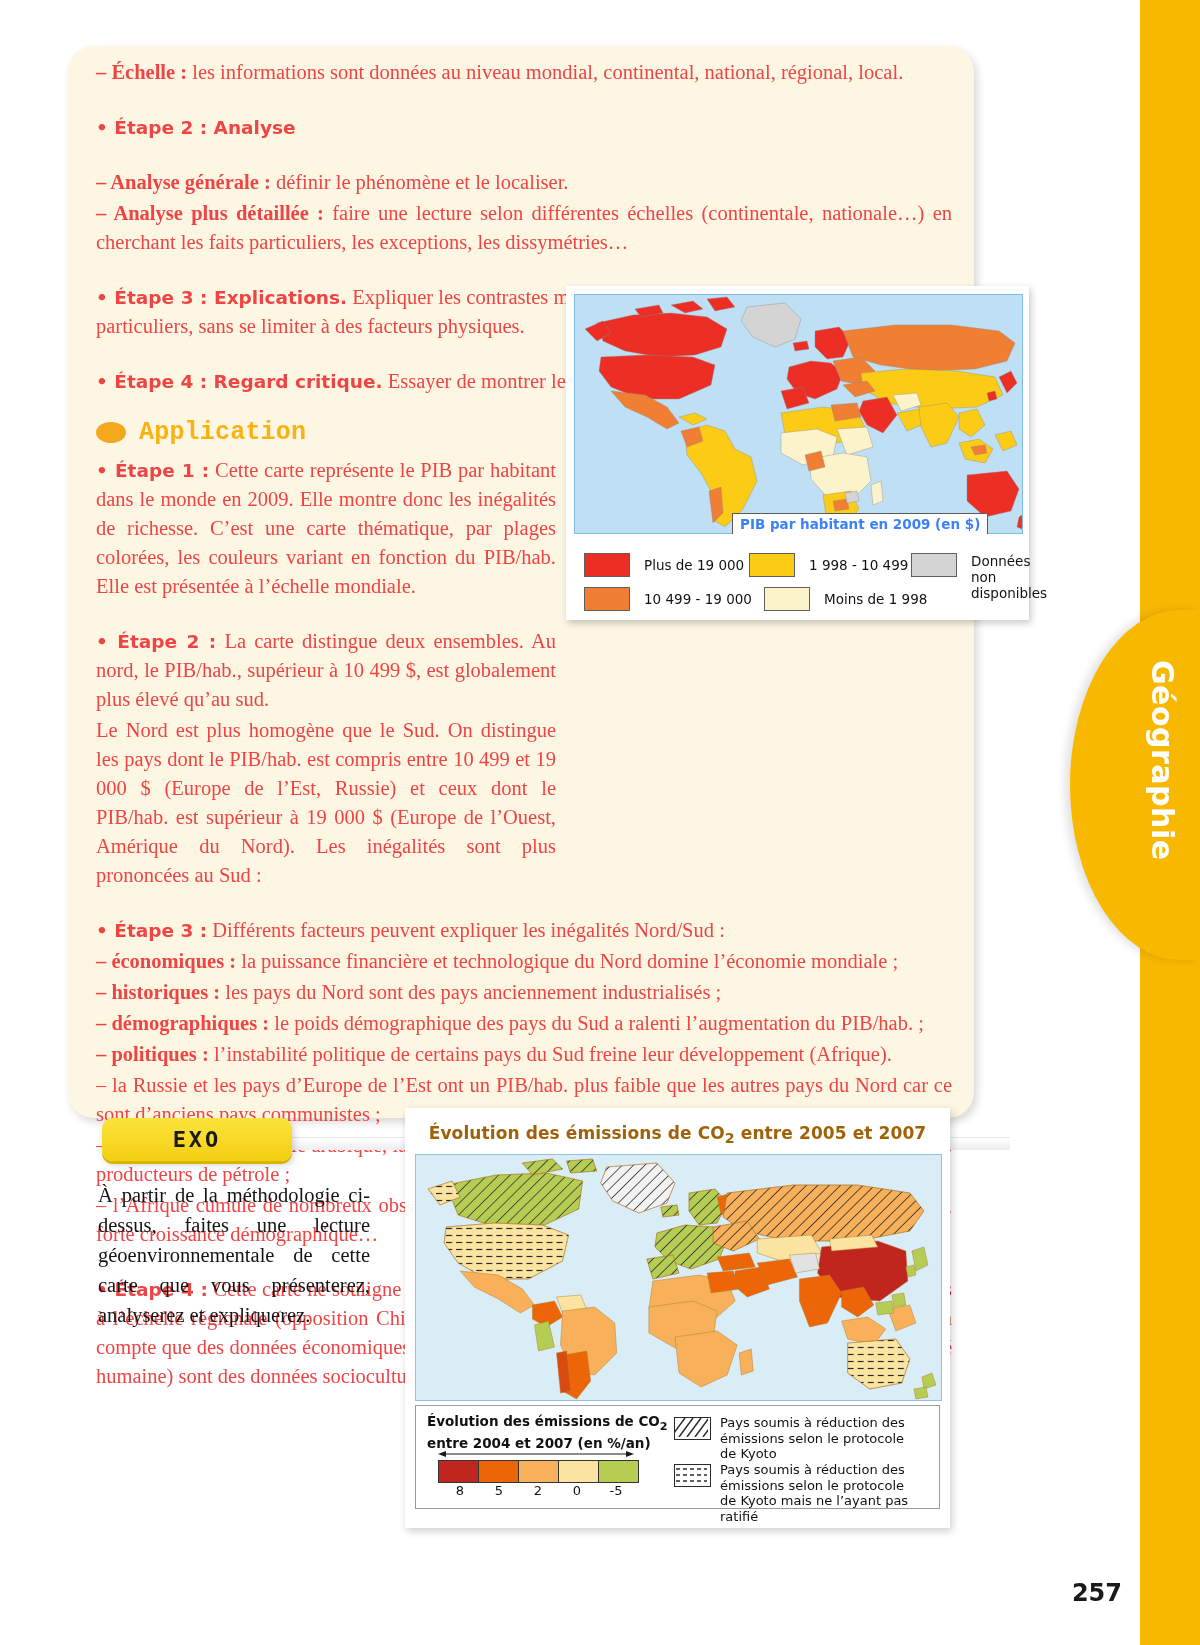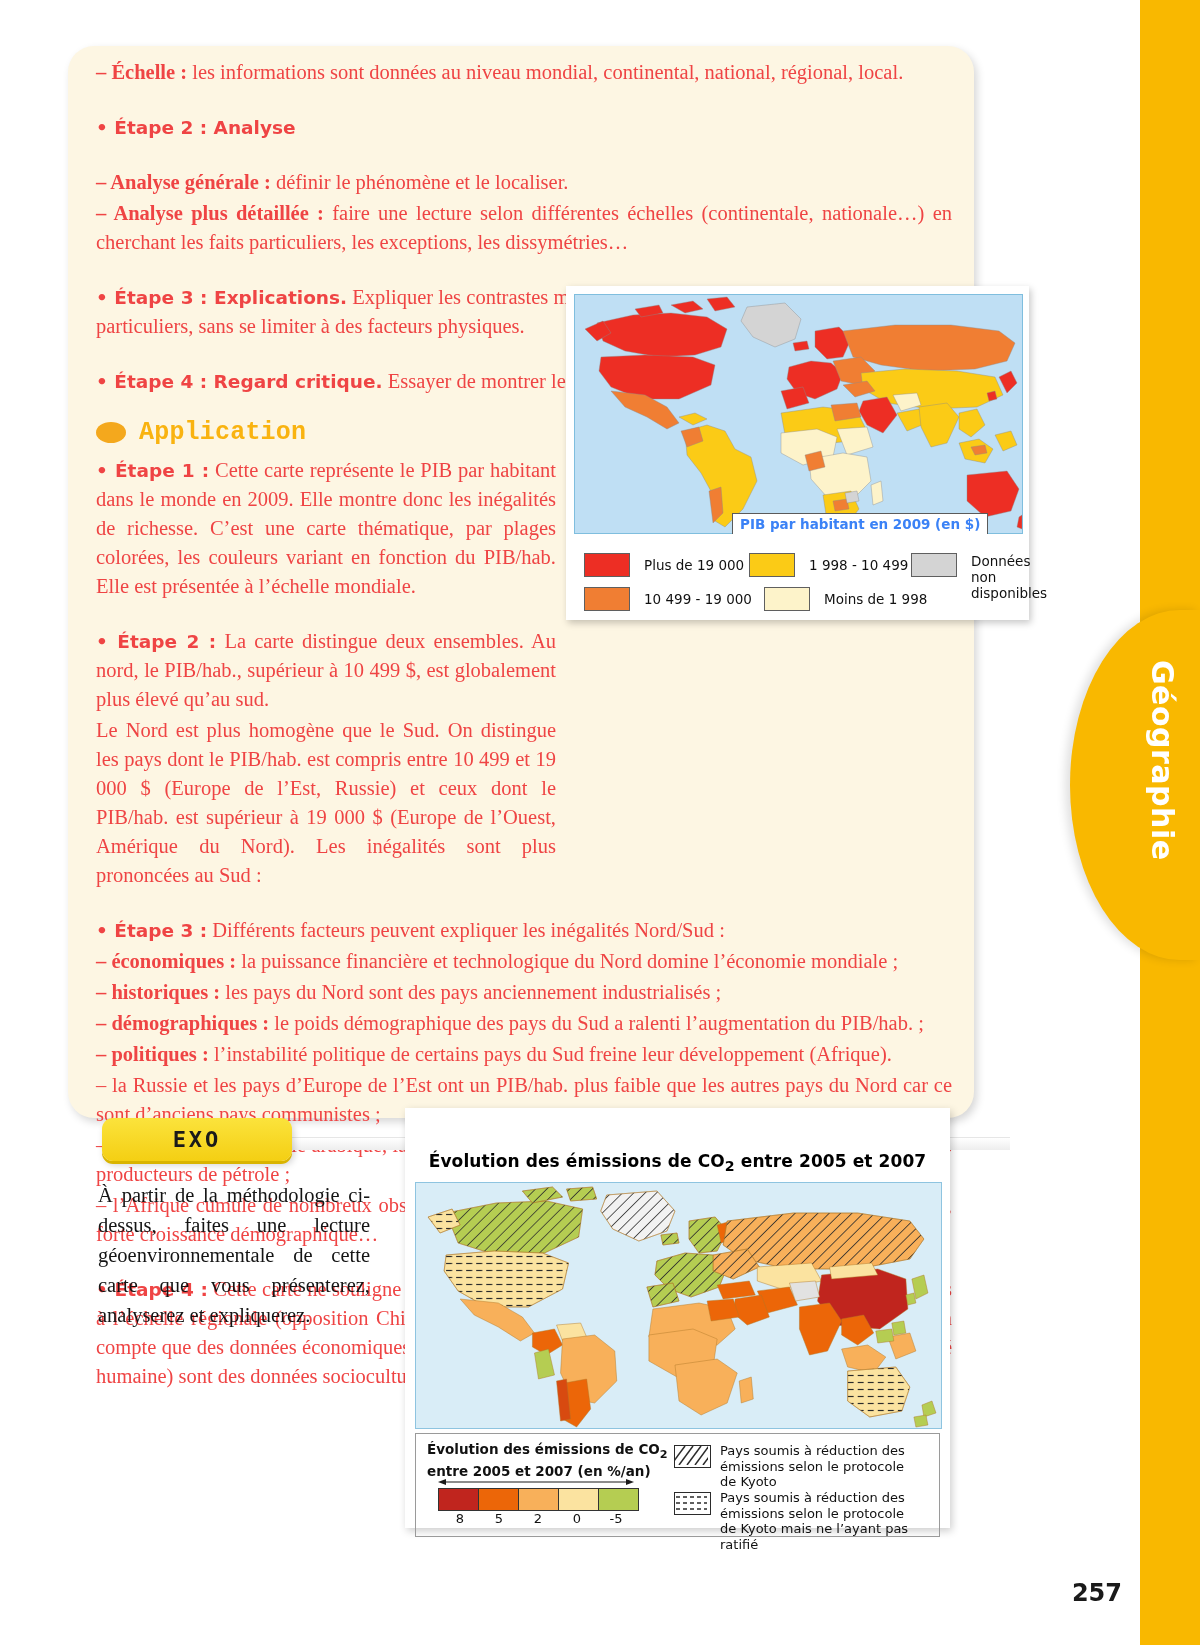--- a/index.html
+++ b/index.html
@@ -235,24 +235,23 @@
     box-shadow: 2px 3px 8px rgba(0,0,0,0.2);
     z-index: 20;
     box-sizing: border-box;
     padding: 9px 10px 8px 10px;
   }
   #map2-title {
     font-family: "DejaVu Sans", sans-serif;
     font-weight: bold;
     font-size: 17px;
     text-align: center;
-    color: #000000;
+    color: #a16207;
     padding: 6px 0 8px 0;
     letter-spacing: 0.1px;
-    margin-top: 28px;
   }
   #map2-frame {
     height: 245px;
     border: 1px solid #8ec4e0;
   }
   #map2-legend {
     position: relative;
     margin-top: 4px;
     height: 104px;
     border: 1px solid #9a9a9a;
@@ -618,21 +617,21 @@
 
         <path d="M504 222 L514 218 L518 230 L506 234 Z" fill="#b5cd52"></path>
         <path d="M496 234 L508 232 L510 242 L498 244 Z" fill="#b5cd52"></path>
       </g>
     </svg>
   </div>
 
   <div id="map2-legend">
     <div id="m2-scale-title">
       <span>Évolution des émissions de CO</span><sub>2</sub><br>
-      <span>entre 2005 et 2007 (en %/an)</span>
+      <span>entre 2004 et 2007 (en %/an)</span>
     </div>
 
     <svg id="m2-arrow" viewBox="0 0 196 8">
       <line x1="6" y1="4" x2="190" y2="4" stroke="#1a1a1a" stroke-width="1.2"></line>
       <polygon points="0,4 8,1 8,7" fill="#1a1a1a"></polygon>
       <polygon points="196,4 188,1 188,7" fill="#1a1a1a"></polygon>
     </svg>
 
     <div id="m2-scale-bar">
       <span class="m2-cell" style="background:#c0251e;"></span>

